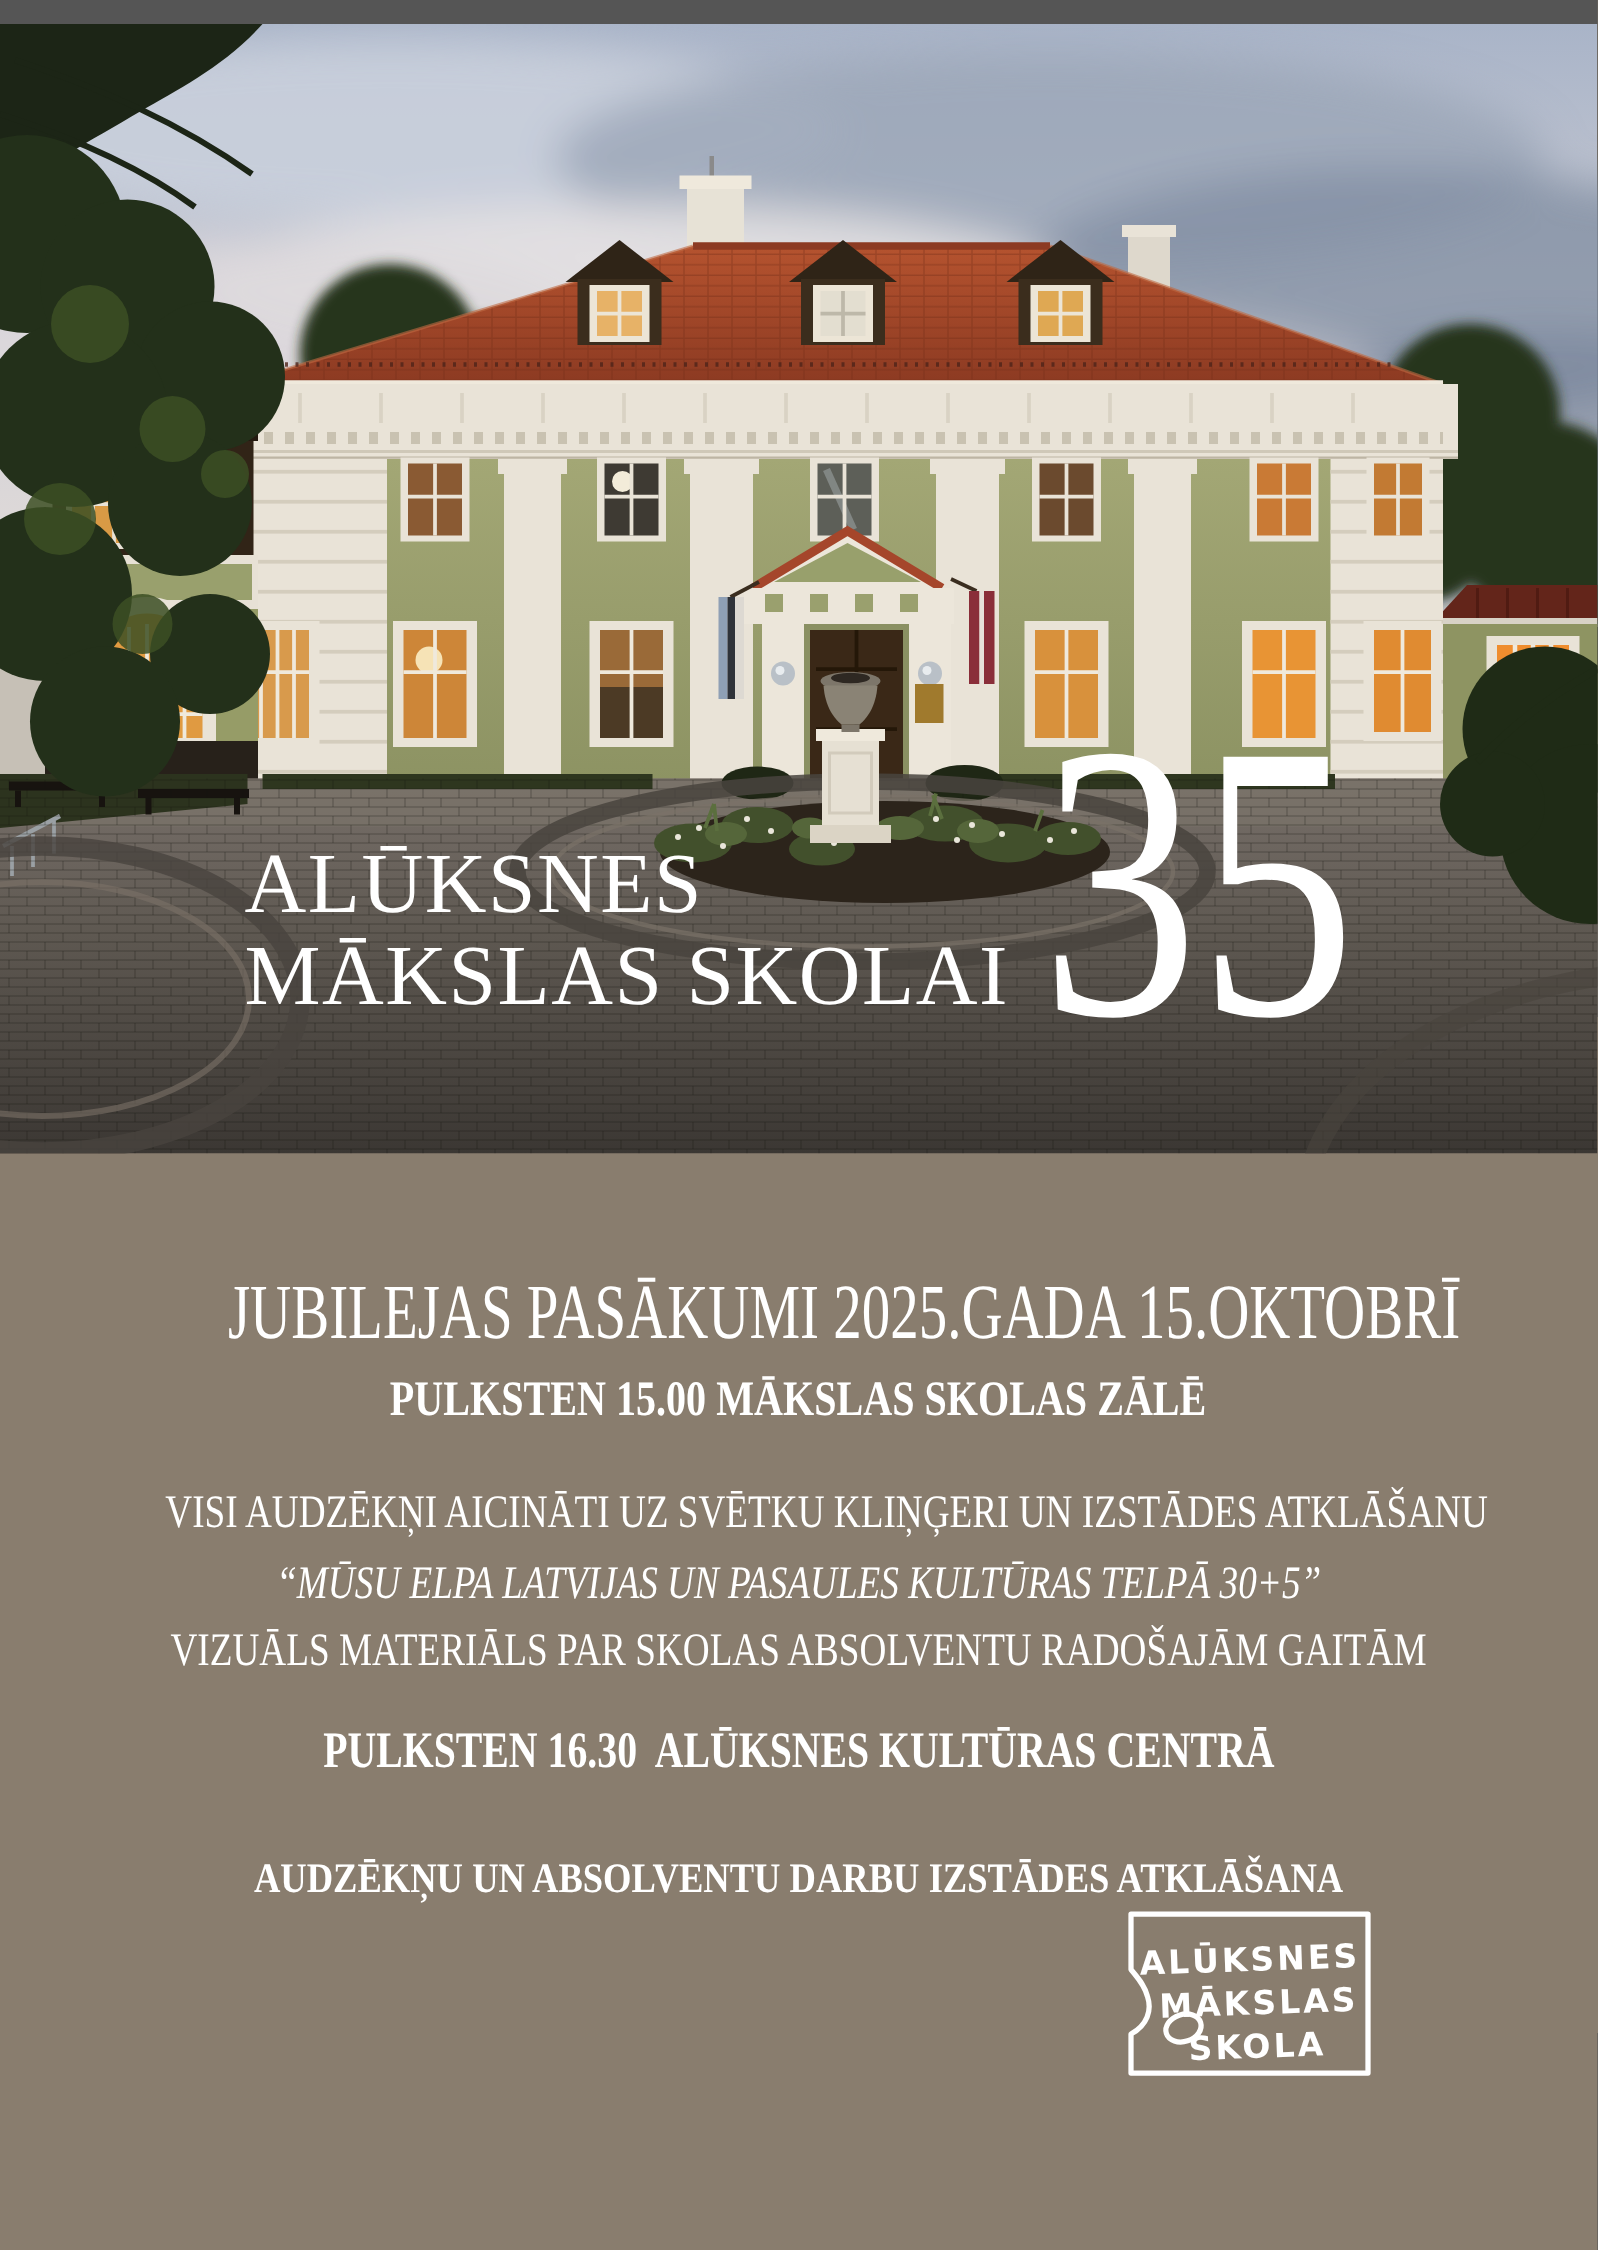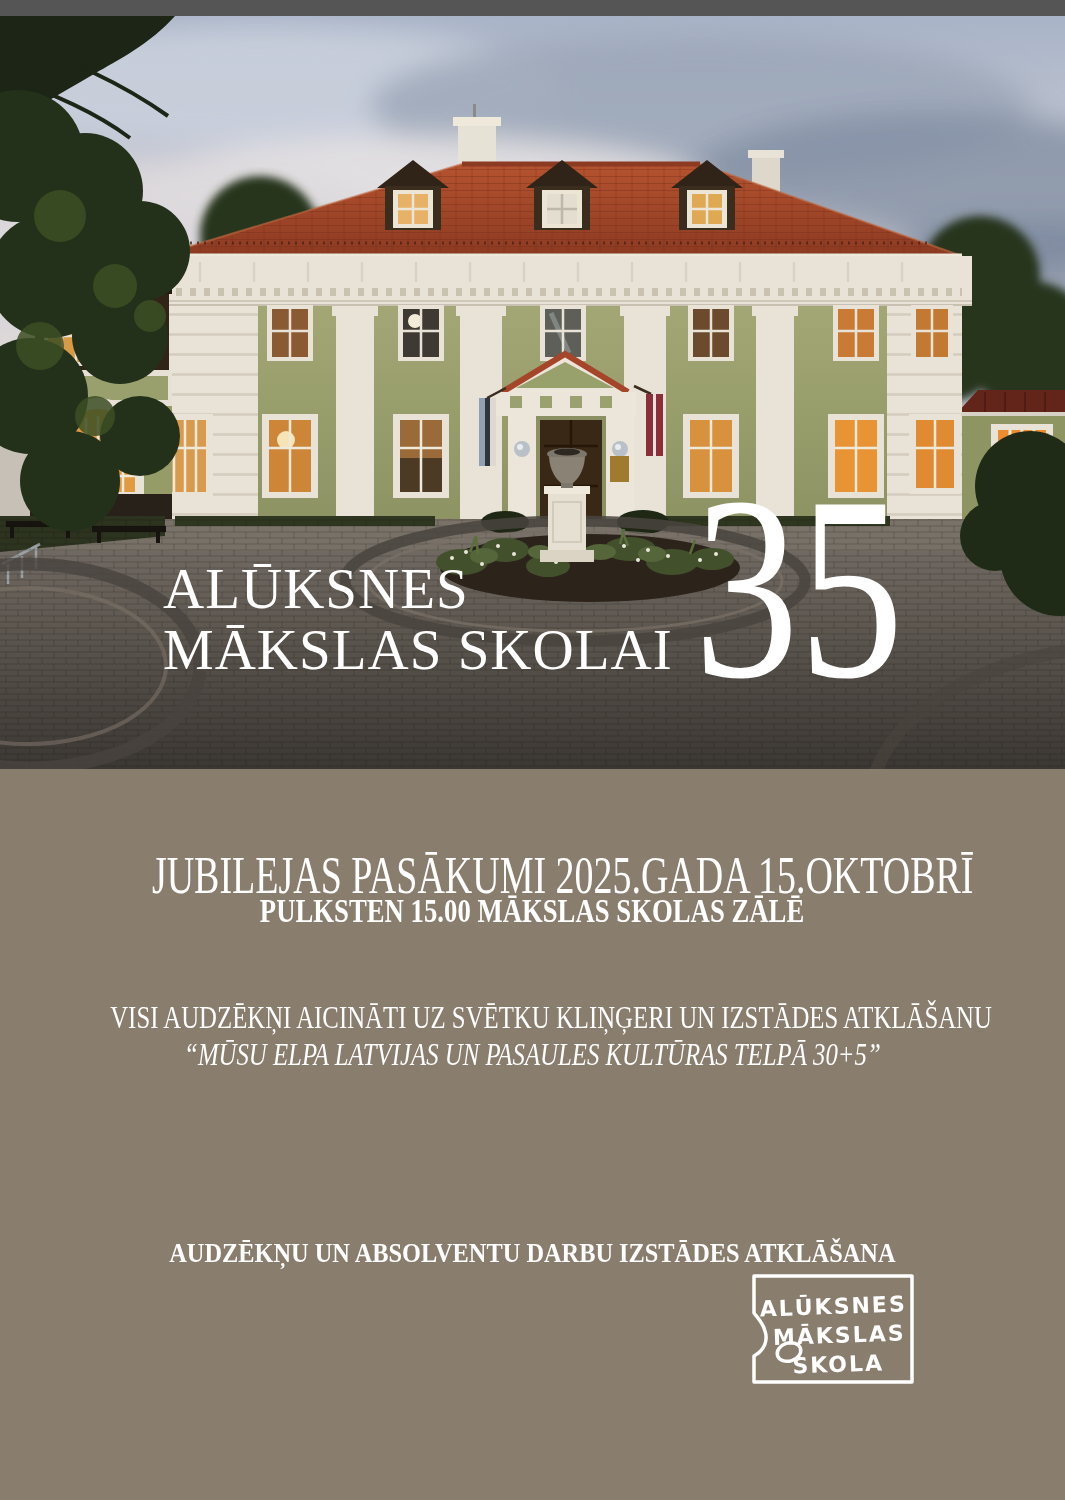--- a/index.html
+++ b/index.html
@@ -389,28 +389,34 @@
       <text x="163" y="592" font-size="57" letter-spacing="1">ALŪKSNES</text>
       <text x="163" y="653" font-size="57" letter-spacing="1">MĀKSLAS SKOLAI</text>
       <text transform="translate(694,660) scale(0.8,1)" font-size="262">35</text>
     </g>
   </svg>
 
   <section class="events">
     <div class="line" style="top:78px;">
       <span class="sx" style="--s:0.73;font-size:52px;">JUBILEJAS PASĀKUMI 2025.GADA 15.OKTOBRĪ</span>
     </div>
-    <div class="line" style="top:124px;">
+    <div class="line" style="top:146px;">
       <span class="sx b" style="--s:0.81;font-size:33px;">PULKSTEN 15.00 MĀKSLAS SKOLAS ZĀLĒ</span>
     </div>
-    <div class="line" style="top:232px;">
+    <div class="line" style="top:222px;">
       <span class="sx" style="--s:0.8;font-size:31px;">VISI AUDZĒKŅI AICINĀTI UZ SVĒTKU KLIŅĢERI UN IZSTĀDES ATKLĀŠANU</span>
     </div>
     <div class="line" style="top:269px;font-style:italic;">
       <span class="sx" style="--s:0.8;font-size:31px;">“MŪSU ELPA LATVIJAS UN PASAULES KULTŪRAS TELPĀ 30+5”</span>
+    </div>
+    <div class="line" style="top:314px;">
+      <span class="sx" style="--s:0.8;font-size:31px;">VIZUĀLS MATERIĀLS PAR SKOLAS ABSOLVENTU RADOŠAJĀM GAITĀM</span>
+    </div>
+    <div class="line" style="top:380px;">
+      <span class="sx b" style="--s:0.78;font-size:34px;">PULKSTEN 16.30  ALŪKSNES KULTŪRAS CENTRĀ</span>
     </div>
     <div class="line" style="top:468px;">
       <span class="sx b" style="--s:0.87;font-size:28px;">AUDZĒKŅU UN ABSOLVENTU DARBU IZSTĀDES ATKLĀŠANA</span>
     </div>
 
     <svg class="logo" width="178" height="122" viewBox="0 0 178 122">
       <path d="M10 8 L168 8 L168 114 L10 114 L10 88 C21 82 24 72 21 63 C19 55 14 50 10 45 Z" fill="none" stroke="#ffffff" stroke-width="3.5" stroke-linejoin="round"></path>
       <g font-weight="700" fill="#ffffff" text-anchor="middle" transform="rotate(-2 89 61)">
         <text x="90" y="46" font-size="22" letter-spacing="2">ALŪKSNES</text>
         <text x="95" y="75" font-size="22" letter-spacing="2">MĀKSLAS</text>

